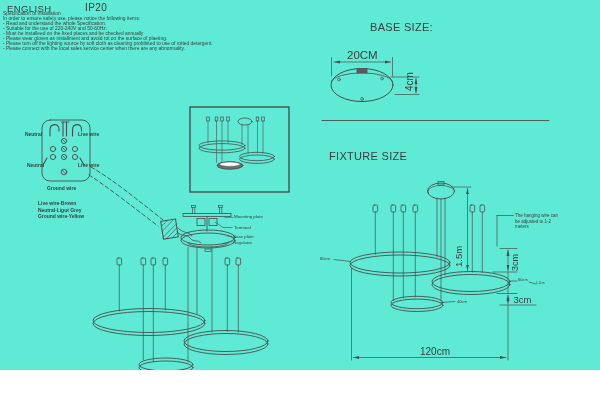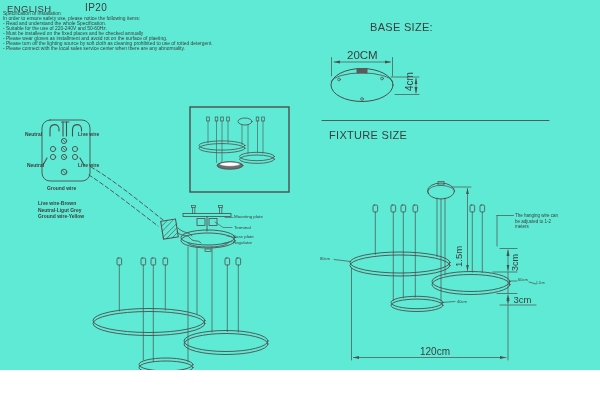--- a/index.html
+++ b/index.html
@@ -238,21 +238,21 @@
 
   <div class="abs tiny" style="left:234px;top:214px;">Mounting plate</div>
   <div class="abs tiny" style="left:234px;top:225px;">Terminal</div>
   <div class="abs tiny" style="left:233px;top:233.5px;">Base plate</div>
   <div class="abs tiny" style="left:233px;top:239.5px;">Regulator</div>
 
   <div class="abs h" style="left:327px;top:21px;margin-left:43px;">BASE SIZE:</div>
   <div class="abs" style="left:347px;top:48.5px;font-size:11.5px;">20CM</div>
   <div class="vt" style="left:404px;top:91px;font-size:10px;">4cm</div>
 
-  <div class="abs h" style="left:329px;top:129px;">FIXTURE SIZE</div>
+  <div class="abs h" style="left:329px;top:150px;">FIXTURE SIZE</div>
   <div class="vt" style="left:452.5px;top:267px;font-size:9.5px;">1.5m</div>
   <div class="abs micro note" style="left:515px;top:212.5px;font-size:9px;">
     <div>The hanging wire can</div>
     <div>be adjusted to 1-2</div>
     <div>meters</div>
   </div>
   <div class="abs micro" style="left:320px;top:256px;">80cm</div>
   <div class="abs micro" style="left:456.5px;top:298.5px;">40cm</div>
   <div class="abs micro" style="left:518px;top:277px;">60cm</div>
   <div class="abs micro2" style="left:535.5px;top:280.5px;">1.2cm</div>

